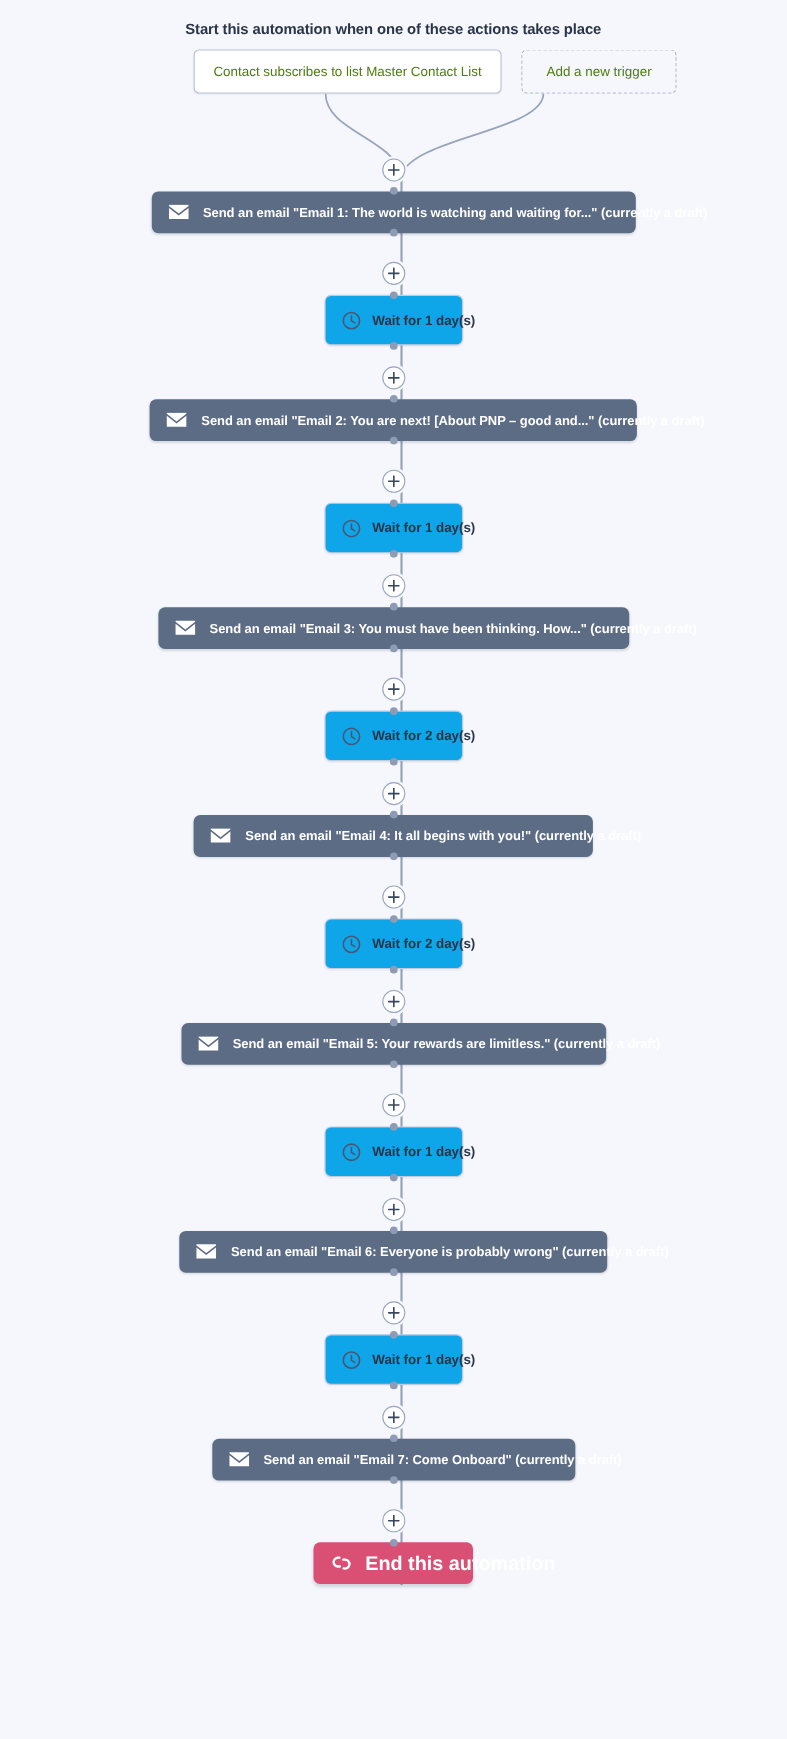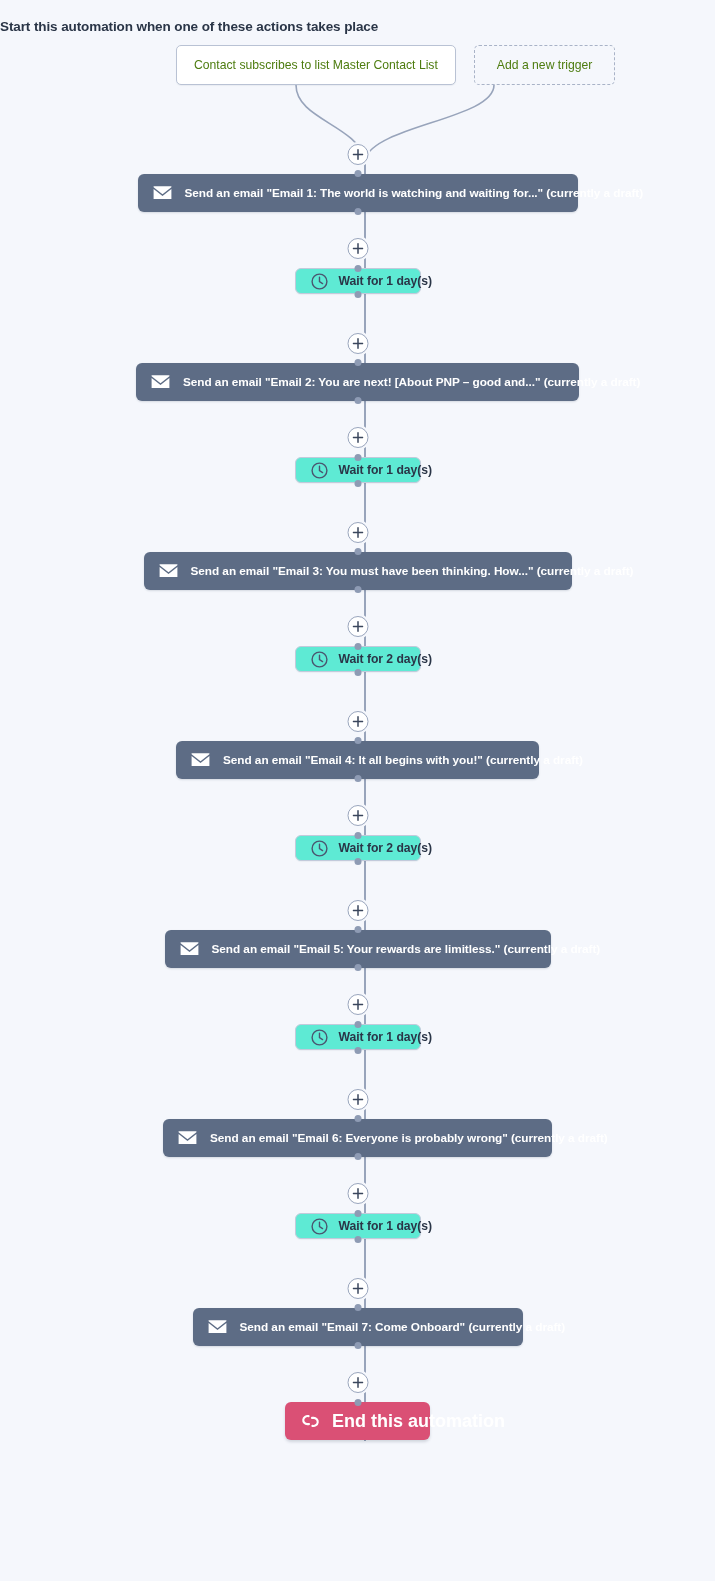--- a/index.html
+++ b/index.html
@@ -22,21 +22,21 @@
     width: 715px;
     height: 1581px;
   }
 
   
   .flow-title {
     position: absolute;
     top: 19px;
     left: 0;
     width: 715px;
-    text-align: left;
+    text-align: center;
     font-size: 13.5px;
     font-weight: bold;
     color: #2a3547;
     letter-spacing: -0.1px;
   }
 
   
   .trigger-row {
     position: absolute;
     top: 45px;
@@ -130,24 +130,24 @@
   .email-node .label {
     color: #ffffff;
     font-size: 11.8px;
     font-weight: bold;
     letter-spacing: -0.05px;
   }
   .env-icon { display: block; }
 
   
   .wait-node {
-    background: #5eead4;
+    background: #0ea5e9;
     border: 1px solid #c2cadb;
     border-radius: 6px;
-    height: 26px;
+    height: 46px;
     display: flex;
     align-items: center;
     padding: 0 19px 0 15px;
     gap: 11px;
     box-shadow: 0 1px 1px rgba(45,60,85,0.05);
     white-space: nowrap;
   }
   .wait-node .label {
     color: #2a3547;
     font-size: 12.2px;

